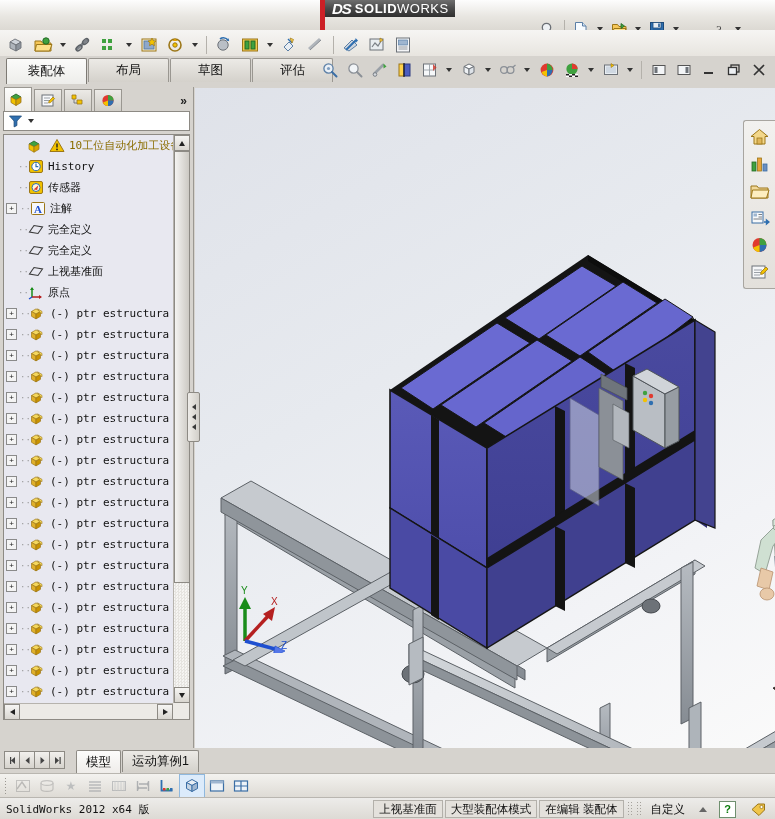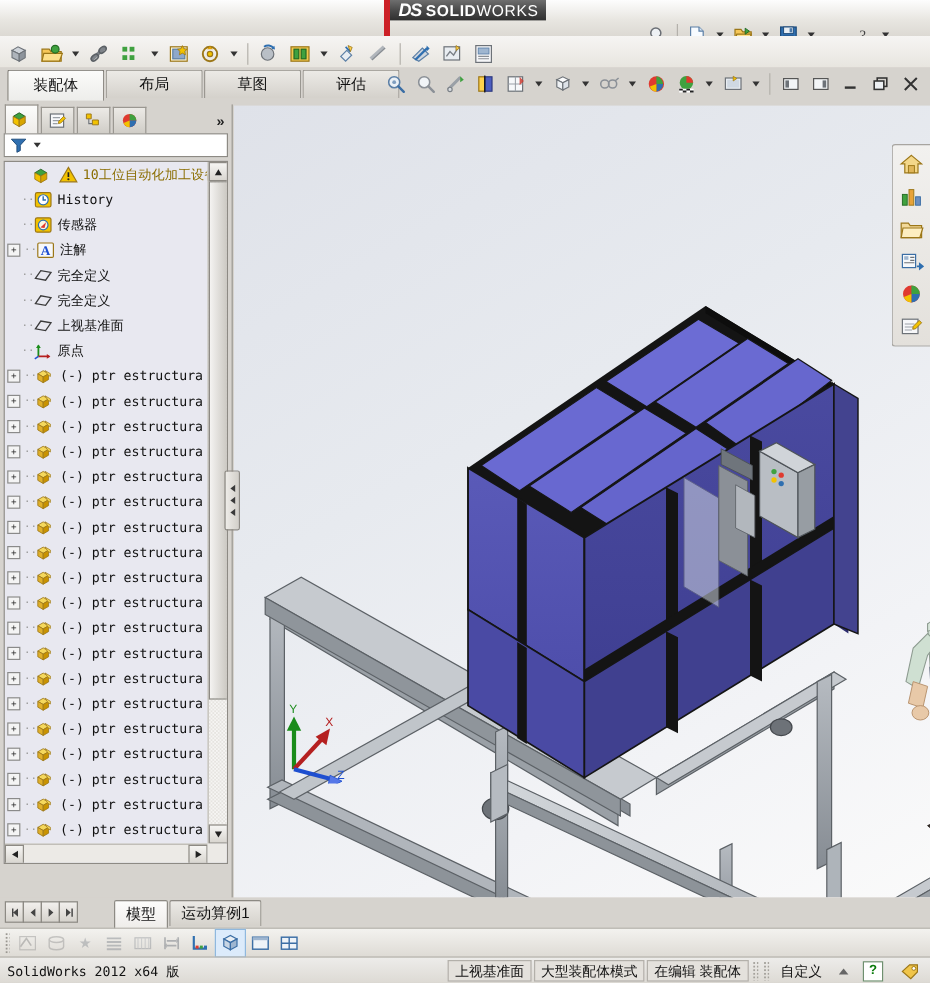--- a/index.html
+++ b/index.html
@@ -179,21 +179,21 @@
     width:16px;height:18px;background:linear-gradient(#f2f0ed,#d6d3cd);
     border:1px solid #8d8a84;box-sizing:border-box;margin-right:-1px;
     display:flex;align-items:center;justify-content:center;cursor:default;
   }
   .btabs{position:absolute;left:76px;top:2px;display:flex;}
   .btab{
     height:21px;padding:0 9px;display:flex;align-items:center;
     background:linear-gradient(#eceae6,#d4d1cb);border:1px solid #8d8a84;border-bottom:none;
     margin-right:1px;font-size:12.5px;color:#111;cursor:default;border-radius:2px 2px 0 0;
   }
-  .btab.active{background:linear-gradient(#fcfcfb,#eeece9);height:23px;margin-left:19px;}
+  .btab.active{background:linear-gradient(#fcfcfb,#eeece9);height:23px;}
   .motionbar{
     position:absolute;left:0;top:773px;width:775px;height:24px;
     background:linear-gradient(#f3f2ef,#dedbd5);border-top:1px solid #b9b6b0;
     display:flex;align-items:center;padding-left:4px;box-sizing:border-box;
   }
   .mb{width:24px;height:22px;display:flex;align-items:center;justify-content:center;cursor:default;}
   .grip{width:4px;height:18px;margin-right:3px;
     background-image:radial-gradient(#9a9791 38%,transparent 40%);background-size:3px 3px;}
 
   

